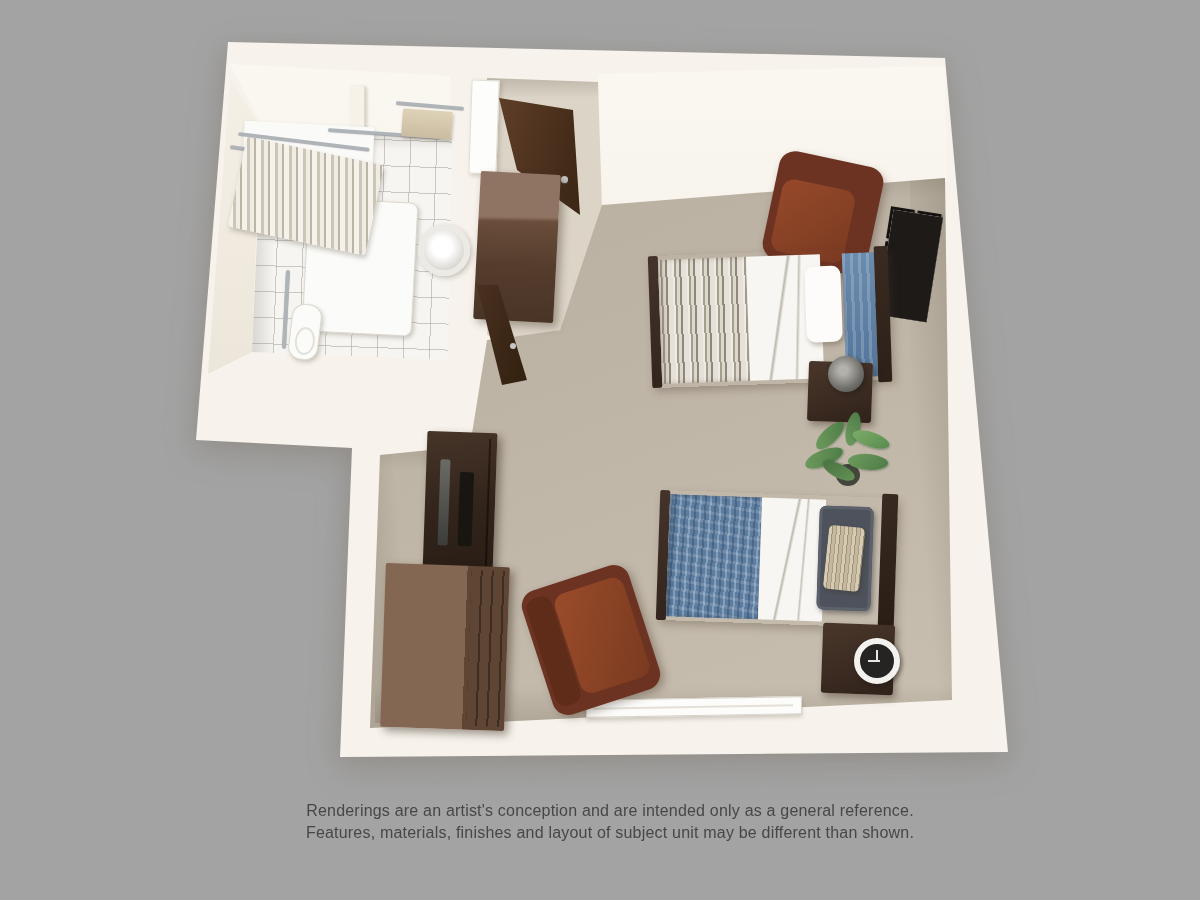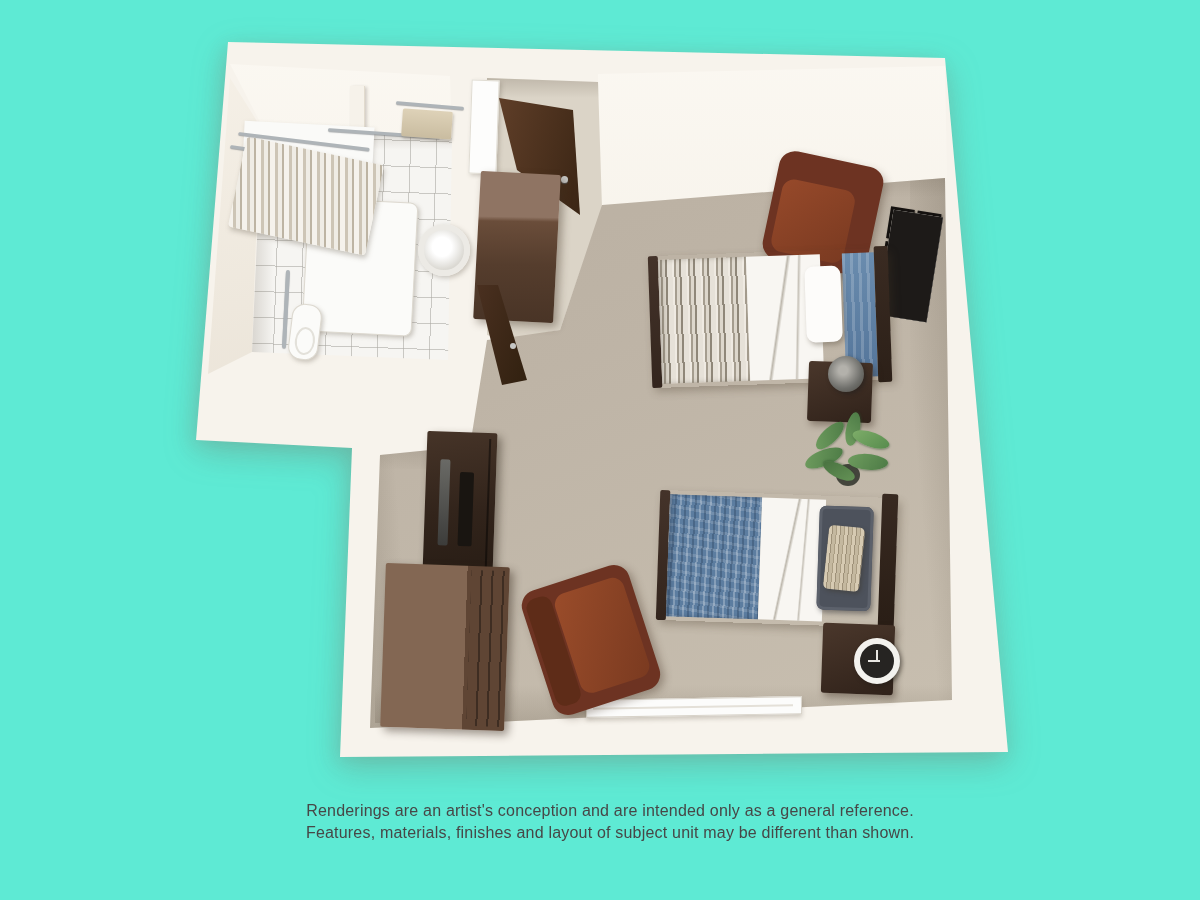--- a/index.html
+++ b/index.html
@@ -1,16 +1,16 @@
 <!DOCTYPE html>
 <html><head>
 <meta charset="utf-8">
 <style>
   html,body{margin:0;padding:0;background:#ffffff;}
-  .stage{position:relative;width:1200px;height:900px;background:#5eead4;overflow:hidden;
+  .stage{position:relative;width:1200px;height:900px;background:#a3a3a3;overflow:hidden;
          font-family:"Liberation Sans", sans-serif;}
   .plan-wrap{position:absolute;left:190px;top:38px;width:830px;height:730px;
              filter:drop-shadow(0 10px 16px rgba(115,105,90,.28)) drop-shadow(-4px 4px 8px rgba(130,120,105,.15));}
   .abs{position:absolute;}
   .walls{position:absolute;left:0;top:0;width:100%;height:100%;background:#f7f3ec;
          clip-path:polygon(38px 4px,755px 20px,818px 714px,150px 719px,162px 410px,6px 402px);}
   .overlay{position:absolute;left:0;top:0;width:100%;height:100%;}
   .floor{position:absolute;left:0;top:0;width:100%;height:100%;}
   .bathfloor{background:#f6f5f2;clip-path:polygon(72px 88px,262px 100px,258px 322px,62px 314px);}
   .tiles{position:absolute;left:40px;top:80px;width:240px;height:250px;opacity:.85;

